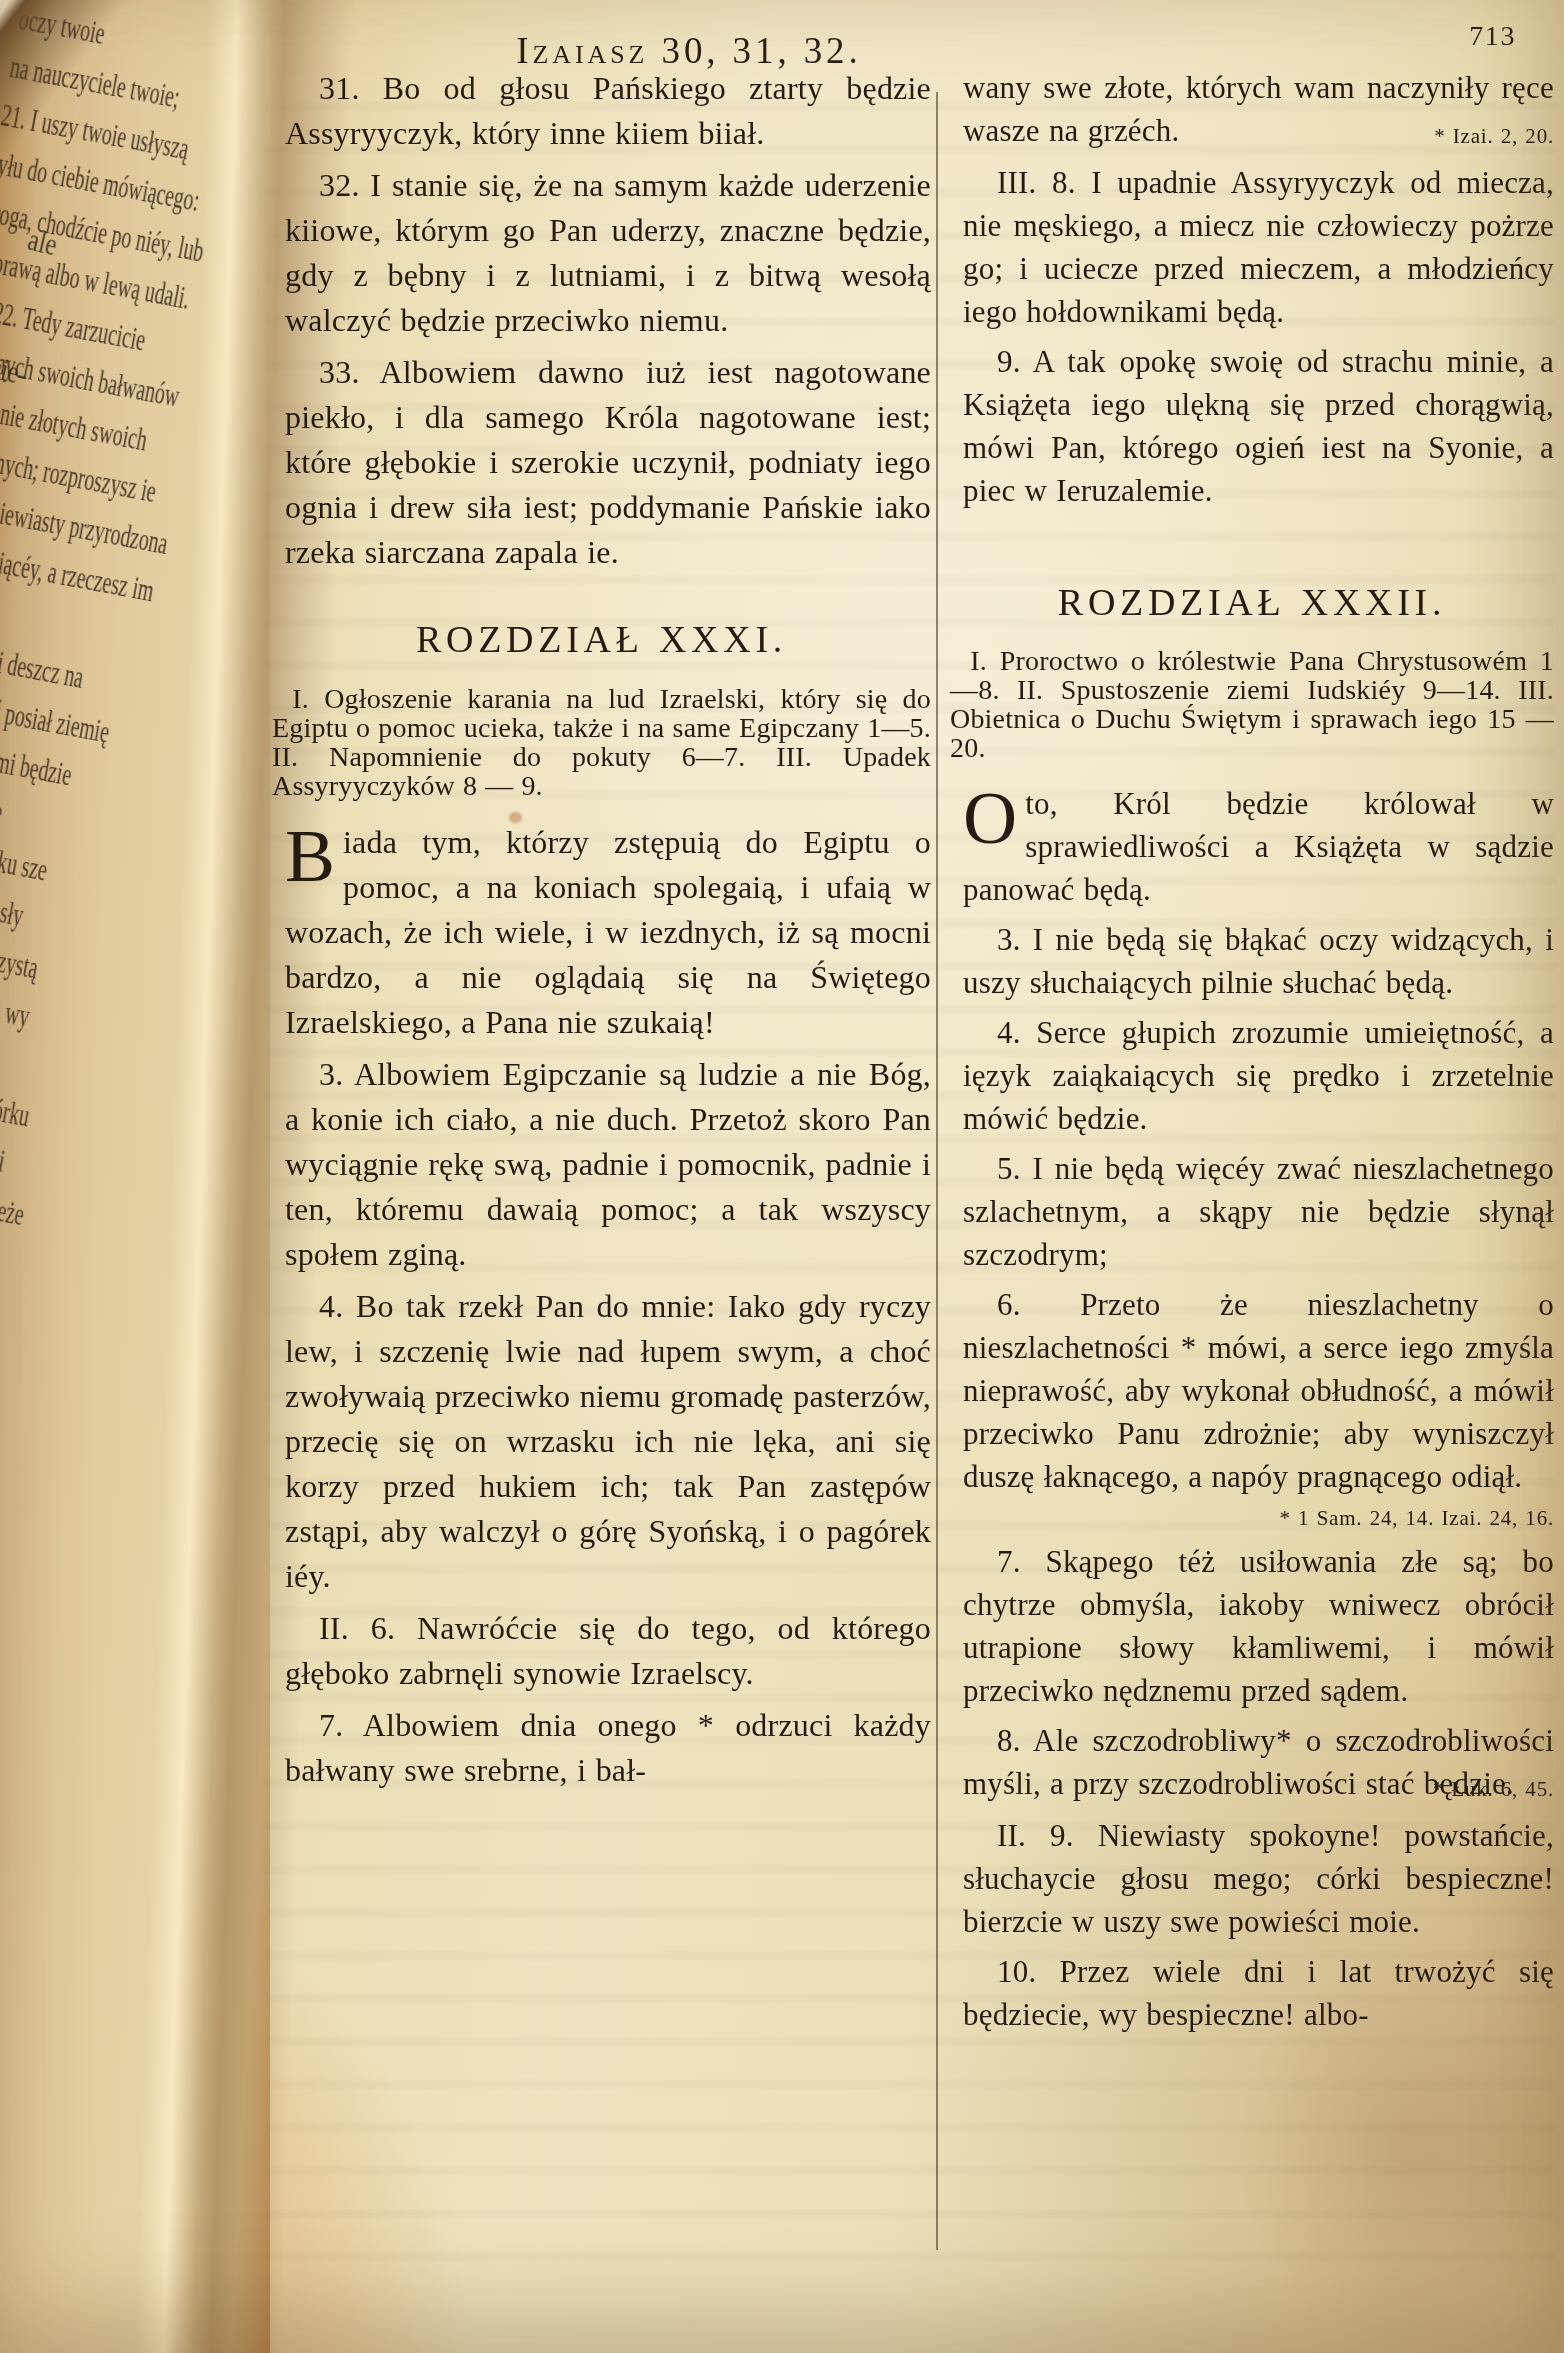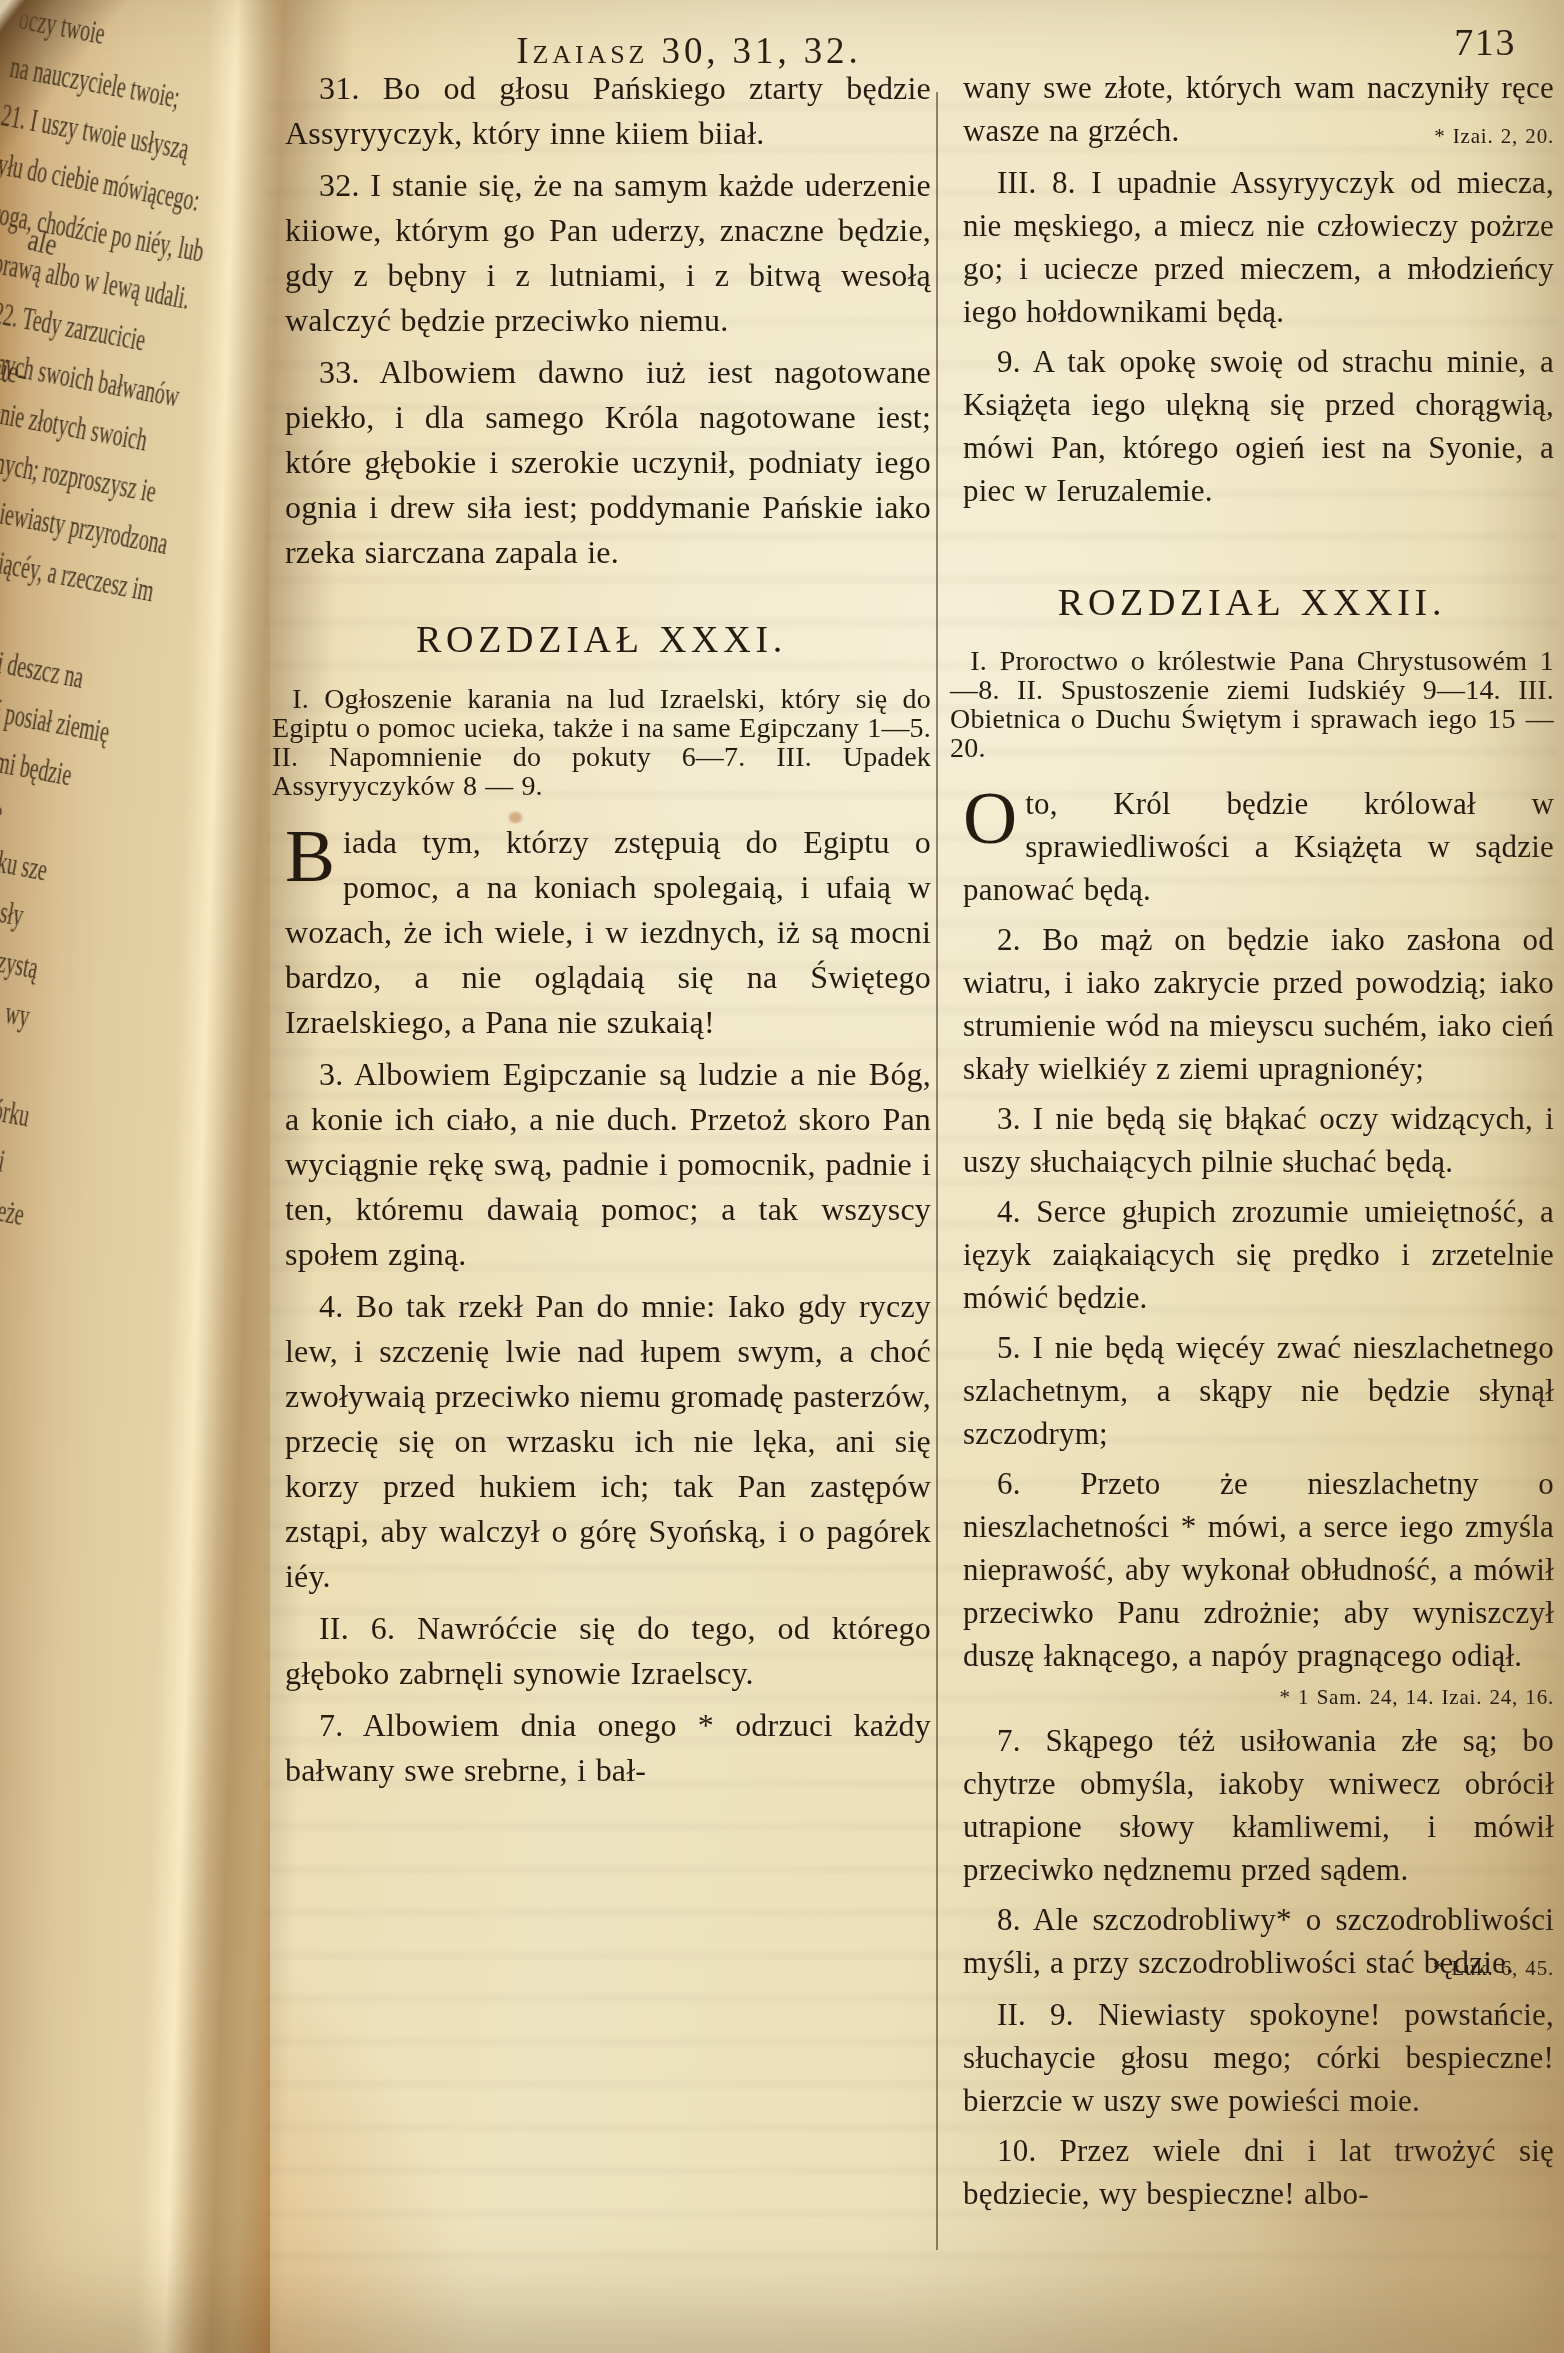--- a/index.html
+++ b/index.html
@@ -28,21 +28,21 @@
     transform:rotate(1.8deg);transform-origin:top;pointer-events:none;}
   .crease-shadow{position:absolute;left:239px;top:-31px;width:117px;height:2504px;
     background:linear-gradient(90deg,rgba(96,58,18,0),rgba(104,62,20,.34) 40%,rgba(70,42,14,.14) 68%,transparent);
     transform:rotate(1.8deg);transform-origin:top;pointer-events:none;}
   .corner-tl{position:absolute;left:0;top:0;width:188px;height:156px;
     background:linear-gradient(128deg,#f4e7cb 0 7.8px,#6f5230 20.3px,rgba(80,58,32,.45) 47px,transparent 102px);
     pointer-events:none;}
   
   .header{position:absolute;left:329px;top:29px;width:720px;text-align:center;
     font-variant:small-caps;font-size:37px;letter-spacing:3.9px;color:#2a1f12;}
-  .pagenum{position:absolute;right:49px;top:20.3px;font-size:38px;letter-spacing:1.6px;color:#2a1f12;}
+  .pagenum{position:absolute;right:49px;top:20.3px;font-size:28px;letter-spacing:1.6px;color:#2a1f12;}
   .divider{position:absolute;left:936px;top:92px;width:1.6px;height:2158px;
     background:rgba(58,43,24,.55);}
   .col{position:absolute;top:66px;font-size:32px;line-height:45px;text-align:justify;
     letter-spacing:0.2px;word-spacing:1.2px;}
   .col-left{left:272px;width:659px;}
   .col-right{left:950px;width:604px;font-size:31px;line-height:43px;}
   .verse{margin:0 0 7px 13px;text-indent:34px;}
   .verse.flush{text-indent:0;font-family:Liberation Serif, serif;}
   .chap{margin:42px 0 22px 0;text-align:center;font-size:38px;font-weight:normal;
     letter-spacing:4.7px;text-indent:0;}
@@ -139,21 +139,20 @@
       <p class="verse">7. Albowiem dnia onego * odrzuci każdy bałwany swe srebrne, i bał-</p>
     </div>
   <div class="col col-right" id="colRight">
       <p class="verse flush">wany swe złote, których wam naczyniły ręce wasze na grzéch.</p>
       <div class="refline overlap">* Izai. 2, 20.</div>
       <p class="verse">III. 8. I upadnie Assyryyczyk od miecza, nie męskiego, a miecz nie człowieczy pożrze go; i uciecze przed mieczem, a młodzieńcy iego hołdownikami będą.</p>
       <p class="verse">9. A tak opokę swoię od strachu minie, a Książęta iego ulękną się przed chorągwią, mówi Pan, którego ogień iest na Syonie, a piec w Ieruzalemie.</p>
       <h2 class="chap">ROZDZIAŁ XXXII.</h2>
       <div class="summary">I. Proroctwo o królestwie Pana Chrystusowém 1—8. II. Spustoszenie ziemi Iudskiéy 9—14. III. Obietnica o Duchu Świętym i sprawach iego 15 — 20.</div>
       <p class="verse flush"><span class="dropcap">O</span>to, Król będzie królował w sprawiedliwości a Książęta w sądzie panować będą.</p>
-      <p class="verse">2. Bo mąż on będzie iako zasłona od wiatru, i iako zakrycie przed powodzią; iako strumienie wód na mieyscu suchém, iako cień skały wielkiéy z ziemi upragnionéy;</p>
       <p class="verse">3. I nie będą się błąkać oczy widzących, i uszy słuchaiących pilnie słuchać będą.</p>
       <p class="verse">4. Serce głupich zrozumie umieiętność, a ięzyk zaiąkaiących się prędko i zrzetelnie mówić będzie.</p>
       <p class="verse">5. I nie będą więcéy zwać nieszlachetnego szlachetnym, a skąpy nie będzie słynął szczodrym;</p>
       <p class="verse">6. Przeto że nieszlachetny o nieszlachetności * mówi, a serce iego zmyśla nieprawość, aby wykonał obłudność, a mówił przeciwko Panu zdrożnie; aby wyniszczył duszę łaknącego, a napóy pragnącego odiął.</p>
       <div class="refline">* 1 Sam. 24, 14.  Izai. 24, 16.</div>
       <p class="verse">7. Skąpego téż usiłowania złe są; bo chytrze obmyśla, iakoby wniwecz obrócił utrapione słowy kłamliwemi, i mówił przeciwko nędznemu przed sądem.</p>
       <p class="verse">8. Ale szczodrobliwy* o szczodrobliwości myśli, a przy szczodrobliwości stać będzie.</p>
       <div class="refline overlap">* Łuk. 6, 45.</div>
       <p class="verse">II. 9. Niewiasty spokoyne! powstańcie, słuchaycie głosu mego; córki bespieczne! bierzcie w uszy swe powieści moie.</p>
       <p class="verse">10. Przez wiele dni i lat trwożyć się będziecie, wy bespieczne! albo-</p>

